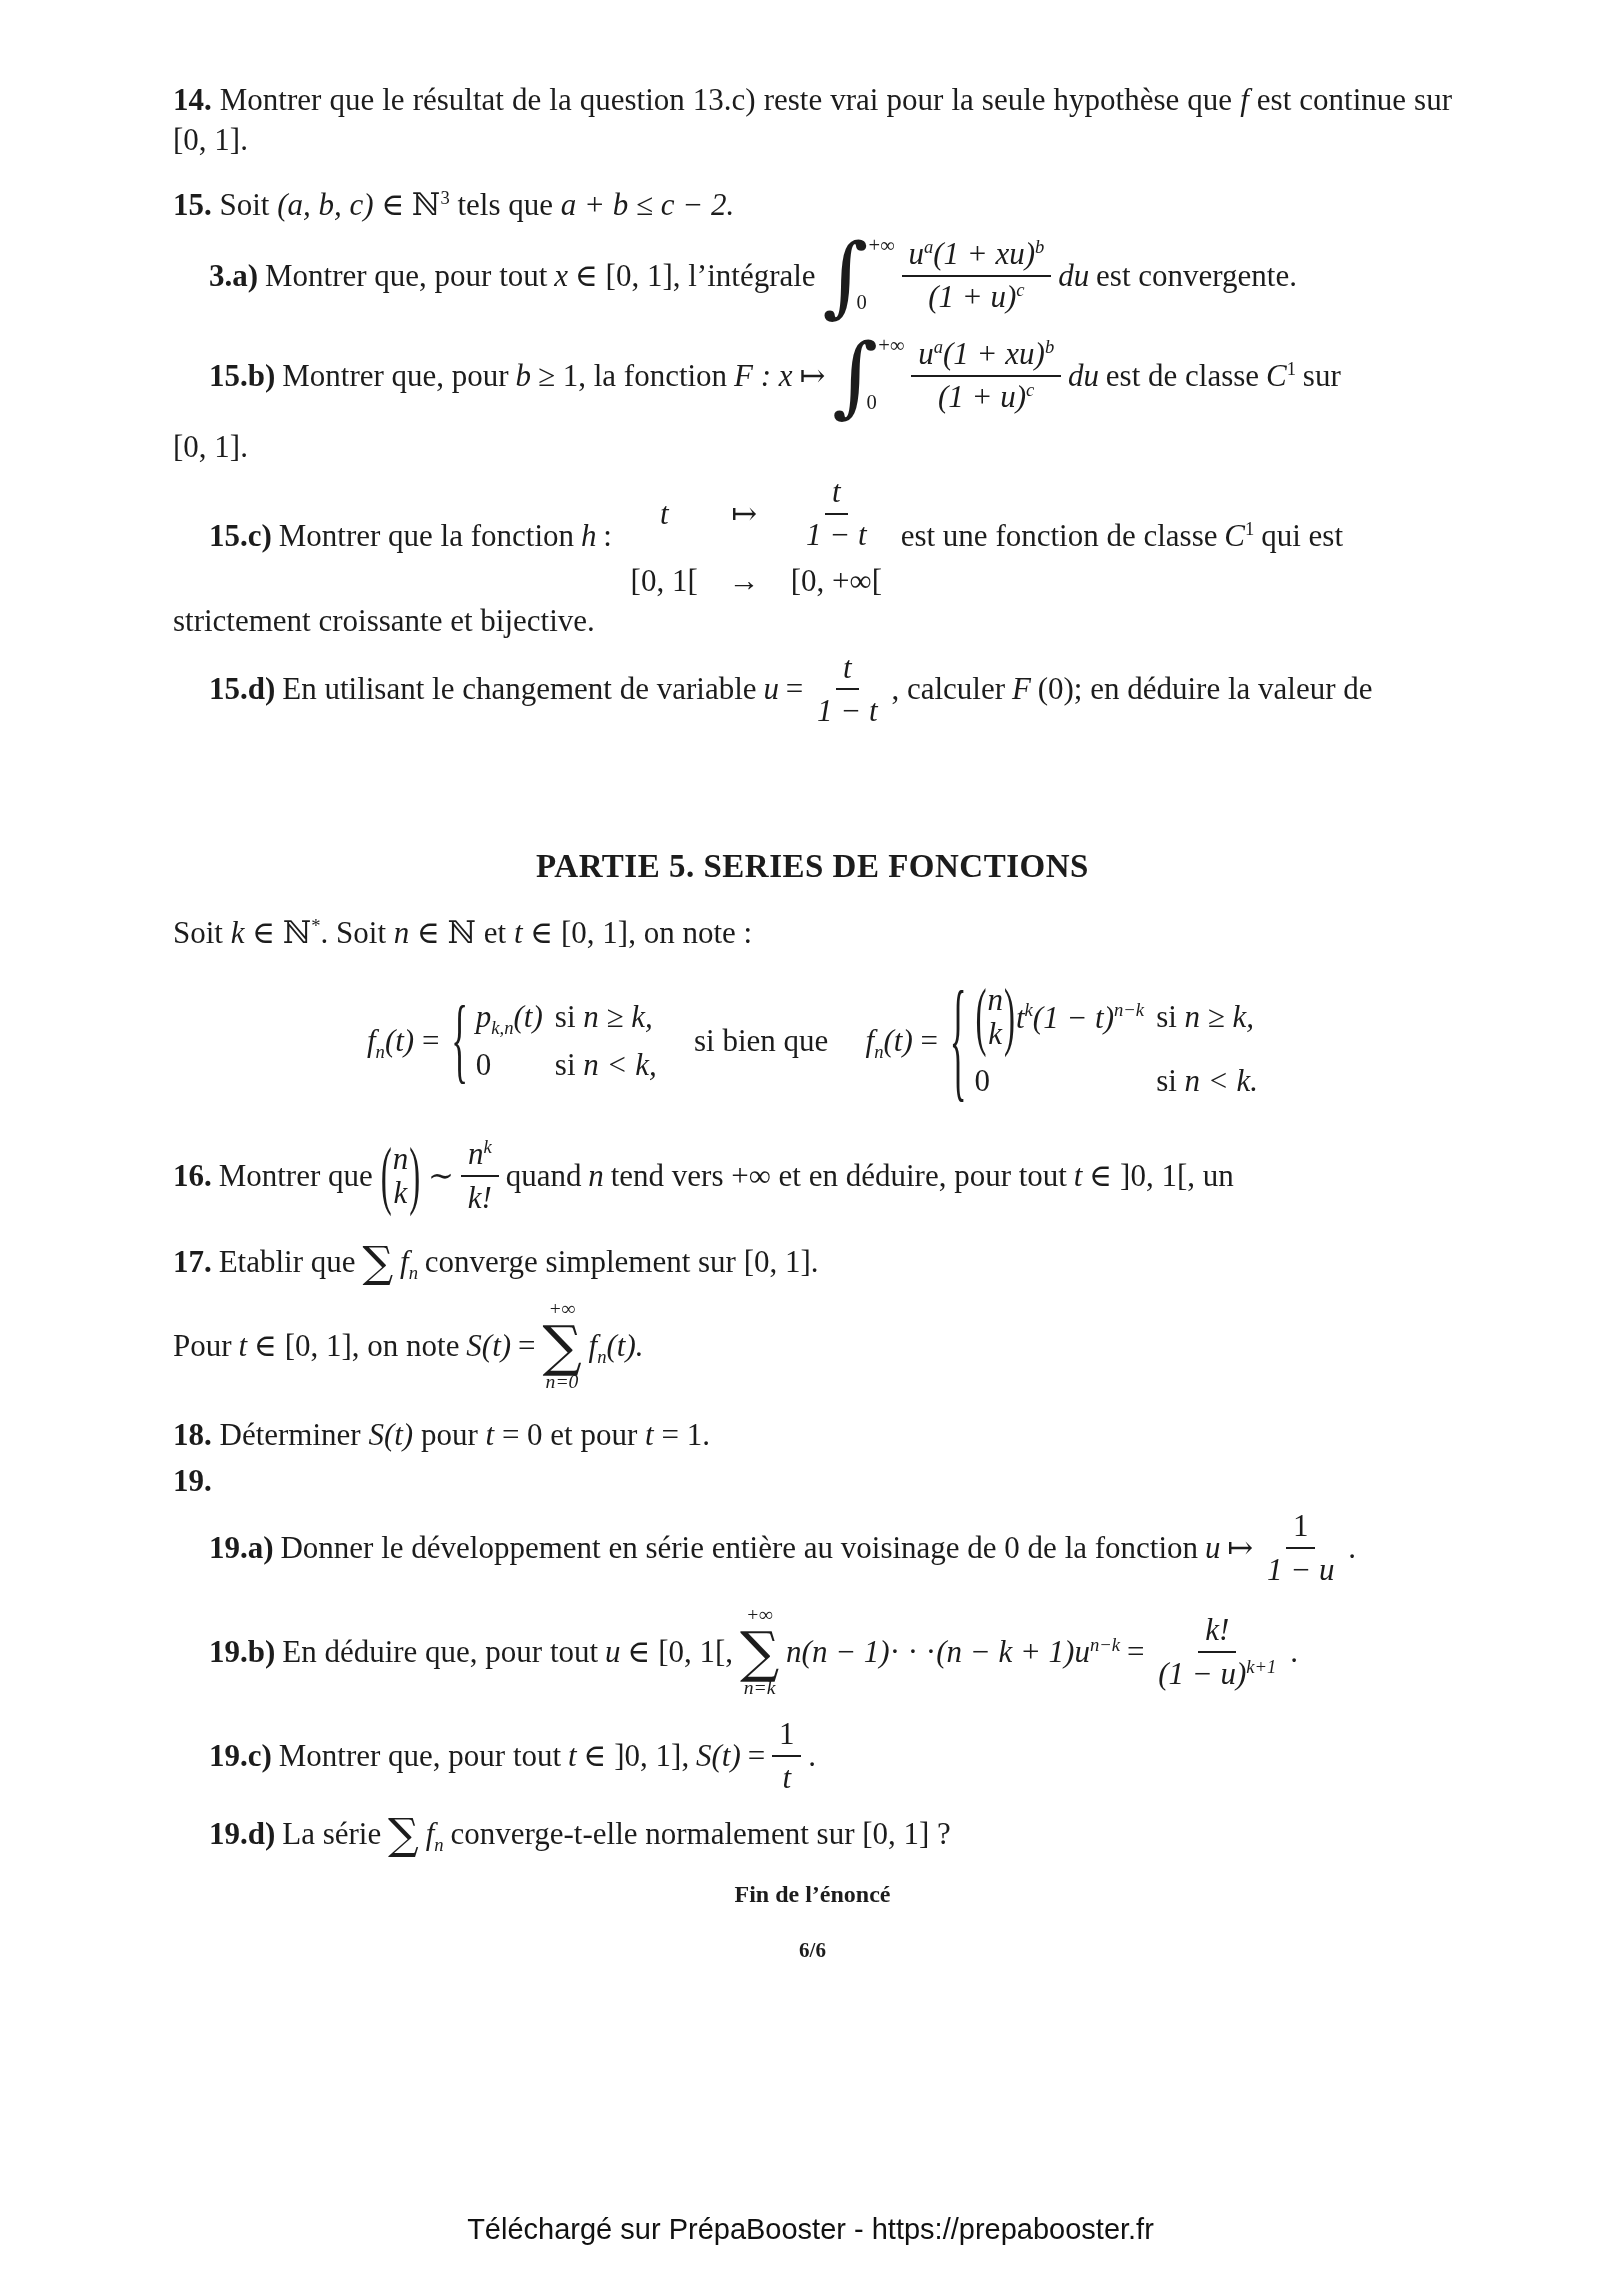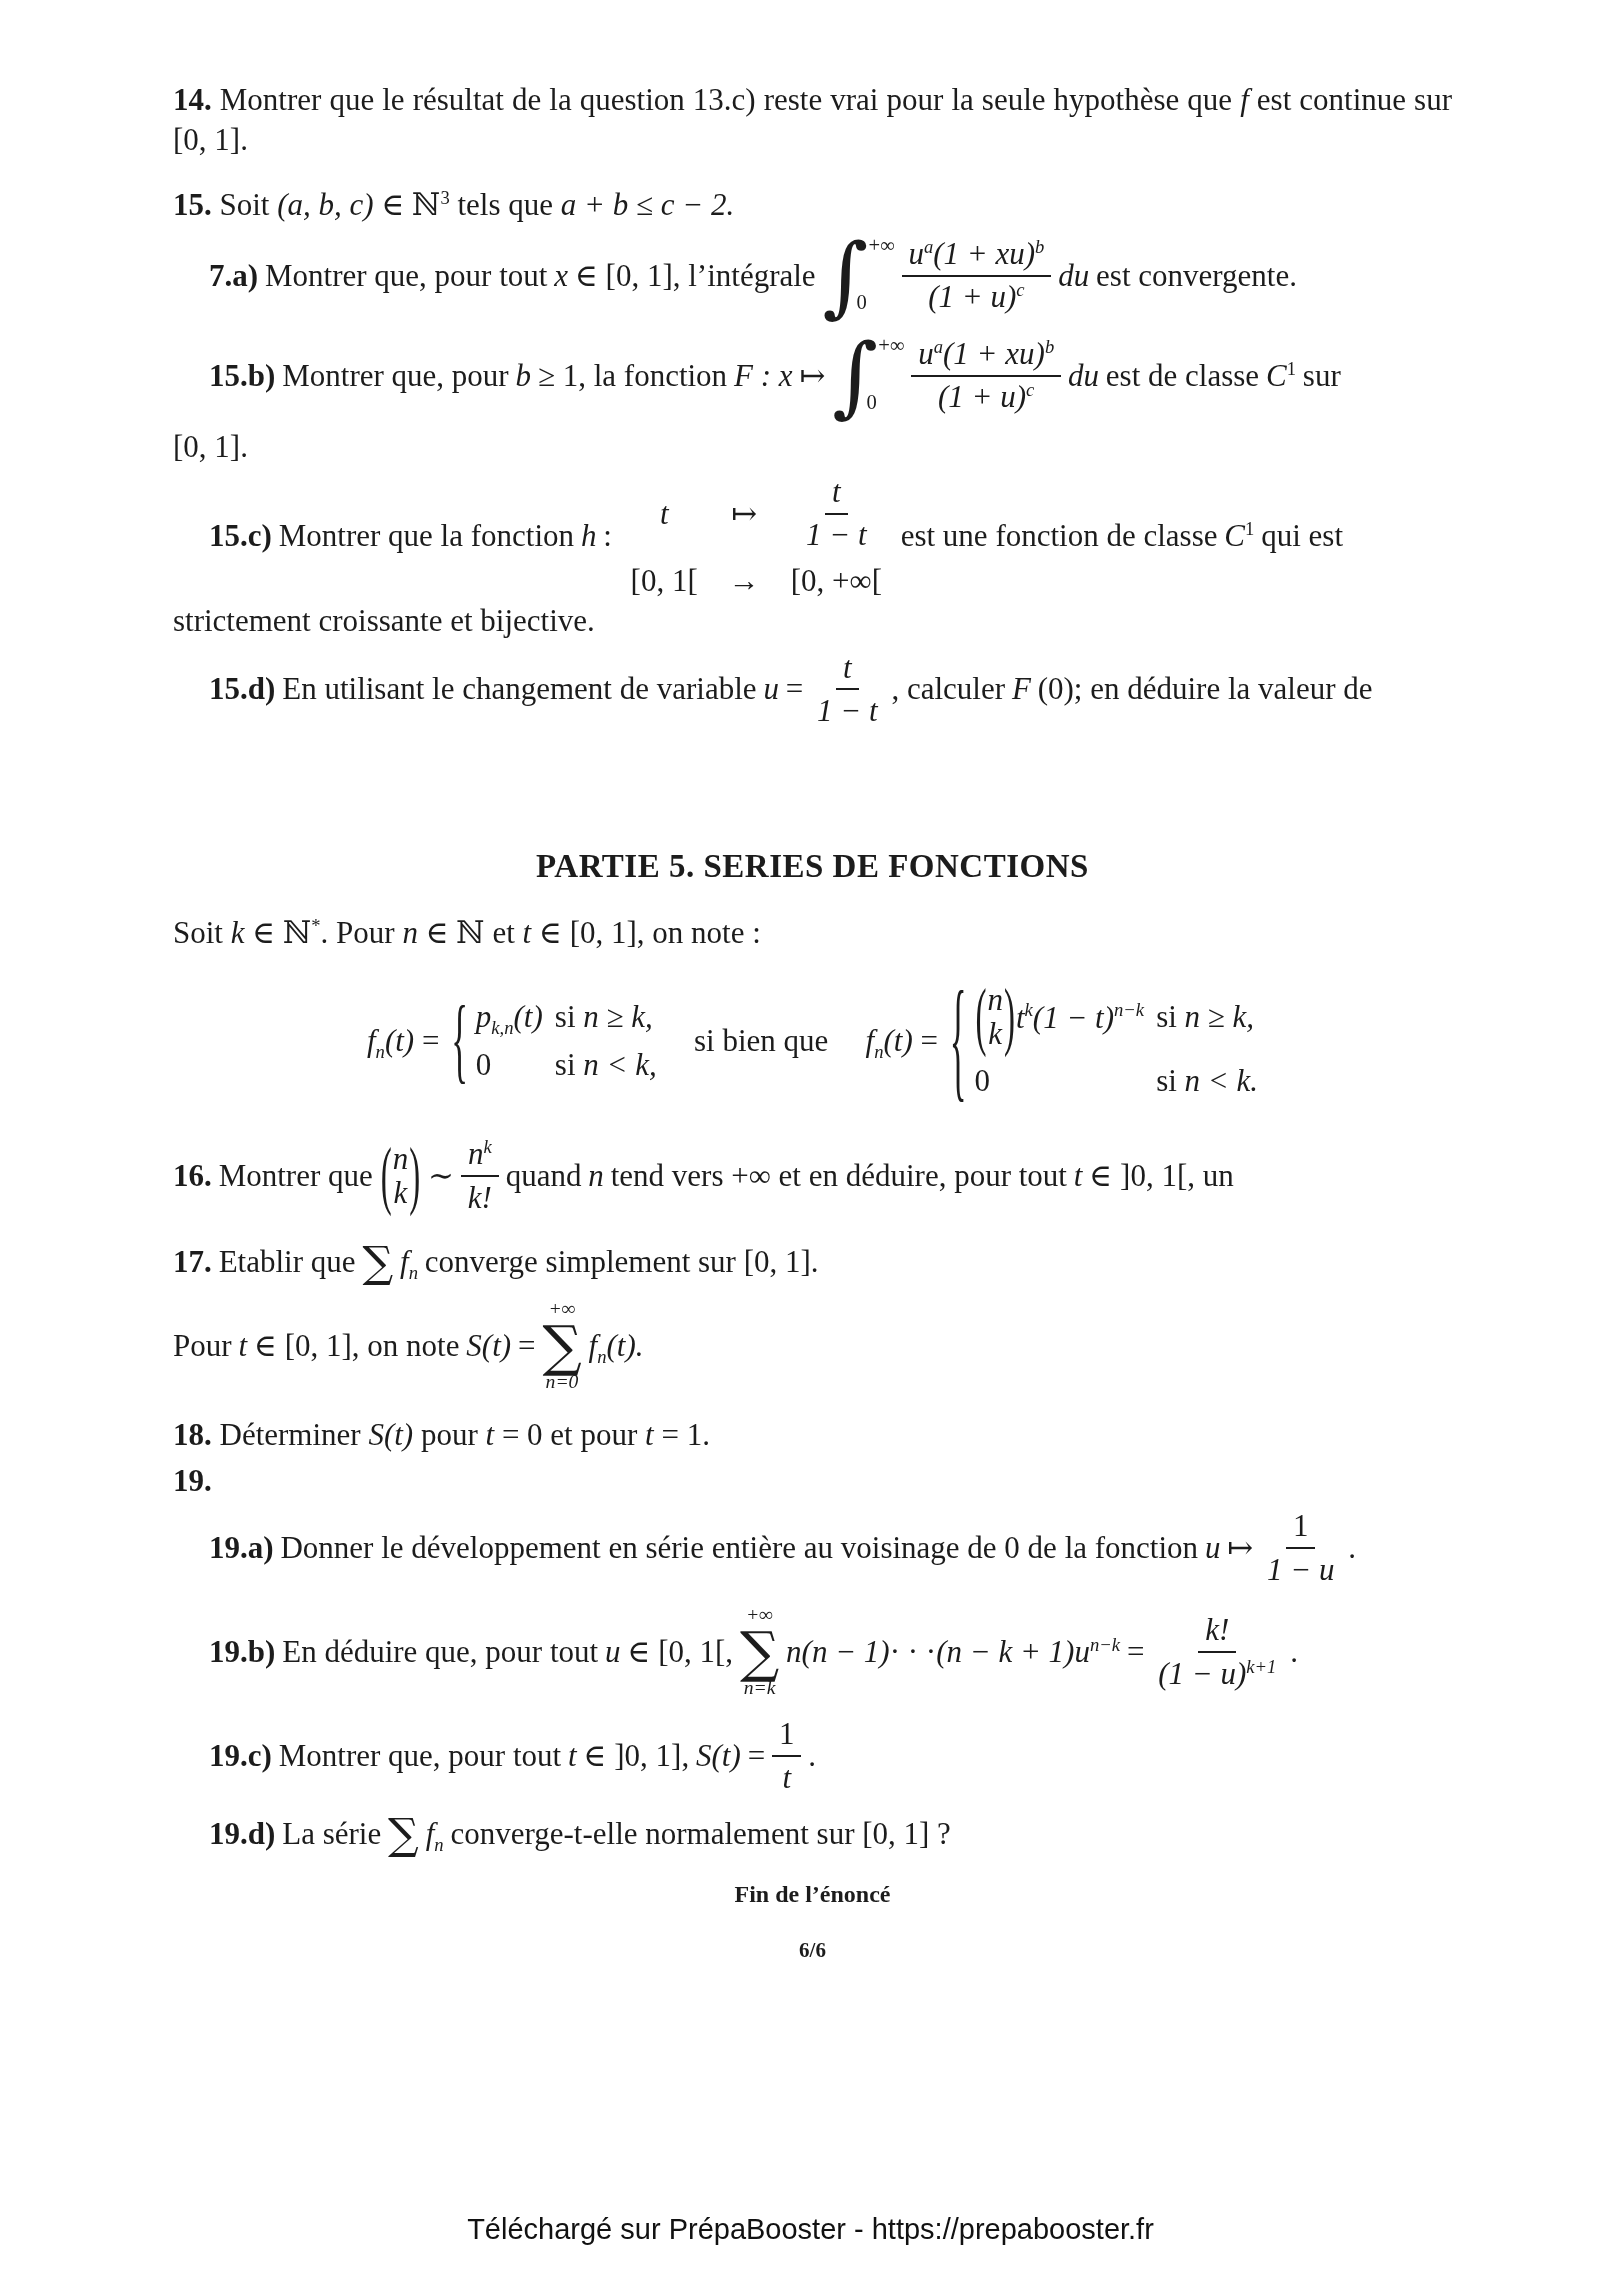--- a/index.html
+++ b/index.html
@@ -76,21 +76,21 @@
 </head>
 <body>
 
 <div class="page">
 
   <p id="q14"><span class="bl">14.</span><span> Montrer que le résultat de la question 13.c) reste vrai pour la seule hypothèse que </span><span class="i">f</span><span> est continue sur [0, 1].</span></p>
 
   <p id="q15"><span class="bl">15.</span><span> Soit </span><span class="i">(a, b, c)</span><span> ∈ ℕ</span><span class="spr">3</span><span> tels que </span><span class="i">a + b ≤ c − 2.</span></p>
 
   <div id="q15a" class="fpar indent">
-    <span class="bl">7.a)</span>
+    <span class="bl">3.a)</span>
     <span>Montrer que, pour tout</span>
     <span class="i">x</span>
     <span>∈ [0, 1], l’intégrale</span>
     <span class="intblk">
         <span class="intsign">∫</span>
         <span class="intlims">
           <span>+∞</span>
           <span class="intsub">0</span>
         </span>
       </span>
@@ -158,21 +158,21 @@
         <span class="fnum i">t</span>
         <span class="fden i">1 − t</span>
       </span>
     <span>, calculer</span>
     <span class="i">F</span>
     <span>(0); en déduire la valeur de</span>
   </div>
 
   <h2 id="heading" class="heading">PARTIE 5.  SERIES DE FONCTIONS</h2>
 
-  <p id="intro"><span>Soit </span><span class="i">k</span><span> ∈ ℕ</span><span class="spr">*</span><span>. Pour </span><span class="i">n</span><span> ∈ ℕ et </span><span class="i">t</span><span> ∈ [0, 1], on note :</span></p>
+  <p id="intro"><span>Soit </span><span class="i">k</span><span> ∈ ℕ</span><span class="spr">*</span><span>. Soit </span><span class="i">n</span><span> ∈ ℕ et </span><span class="i">t</span><span> ∈ [0, 1], on note :</span></p>
 
   <div id="defeq" class="display">
     <span class="nw"><span class="i">f</span><span class="sb">n</span><span class="i">(</span><span class="i">t</span><span class="i">)</span> <span>=</span></span>
     <span class="cases">
       <span class="cbrace">{</span>
       <span class="crows">
         <span class="nw"><span class="i">p</span><span class="sb">k,n</span><span class="i">(</span><span class="i">t</span><span class="i">)</span></span>
         <span class="nw"><span>si </span><span class="i">n ≥ k,</span></span>
         <span>0</span>
         <span class="nw"><span>si </span><span class="i">n &lt; k,</span></span>

